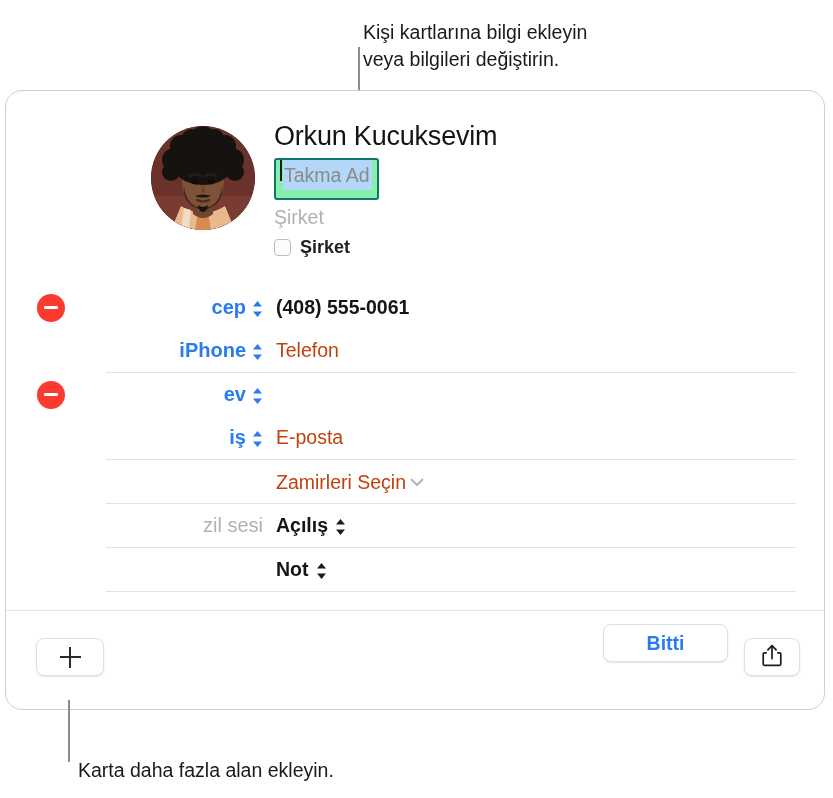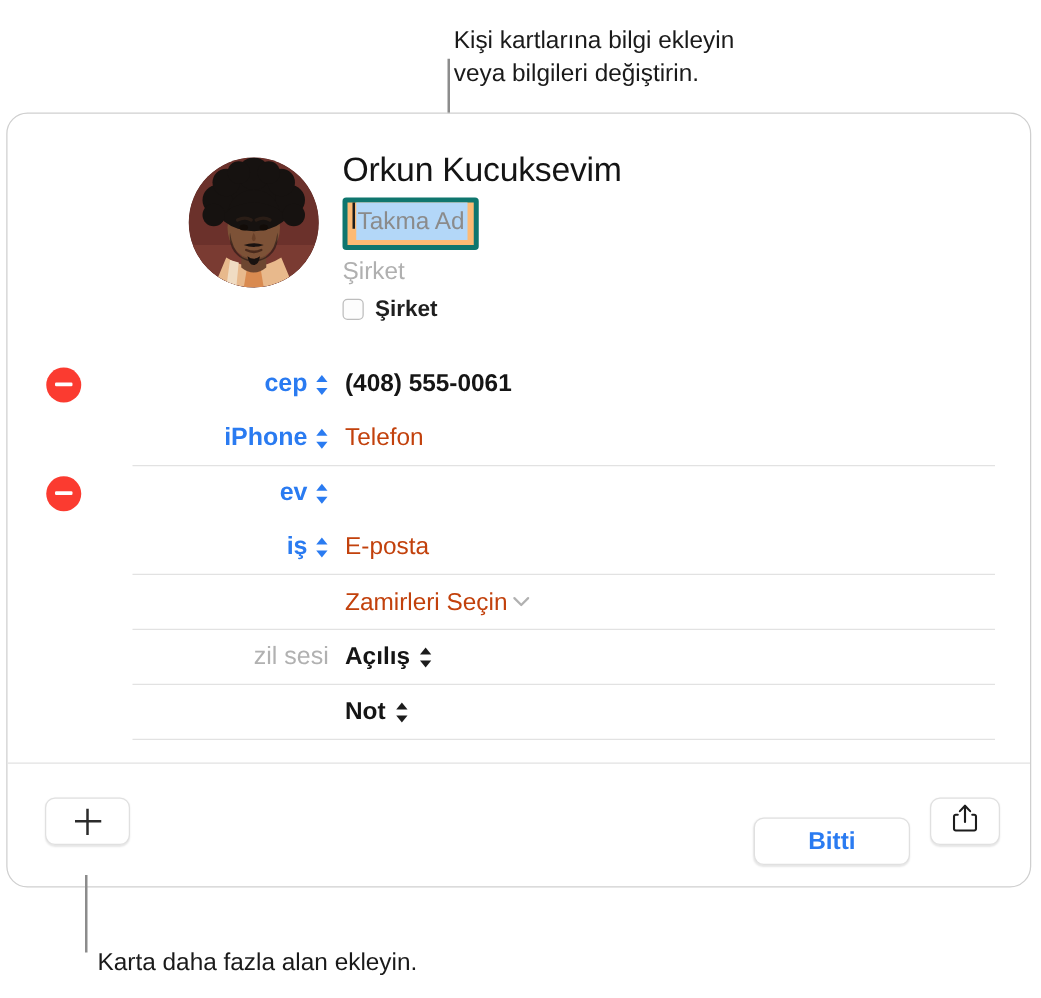--- a/index.html
+++ b/index.html
@@ -93,23 +93,23 @@
     color: #141414;
     letter-spacing: -0.2px;
     white-space: nowrap;
   }
   #nickname-field {
     margin-top: 5px;
     display: inline-block;
     box-sizing: border-box;
     height: 42px;
     padding: 0 5px 0 4px;
-    border: 4px solid #0f766e;
+    border: 2px solid #0f766e;
     border-radius: 3px;
-    background: #fdba74;
+    background: #86efac;
     position: relative;
   }
   #nickname-caret {
     display: inline-block;
     width: 2px;
     height: 21px;
     background: #1c1c1c;
     vertical-align: -4px;
     margin-right: 1px;
   }
@@ -240,21 +240,21 @@
   #add-field-button {
     left: 30px;
     top: 27px;
     width: 68px;
     height: 38px;
   }
   #add-field-button .plus-h { position:absolute; width:21px; height:2.2px; background:#2b2b2b; }
   #add-field-button .plus-v { position:absolute; width:2.2px; height:21px; background:#2b2b2b; }
   #done-button {
     right: 96px;
-    top: 43px;
+    top: 13px;
     width: 125px;
     height: 38px;
   }
   #done-label {
     font-size: 19.5px;
     font-weight: bold;
     color: #2a7bf1;
   }
   #share-button {
     right: 24px;

